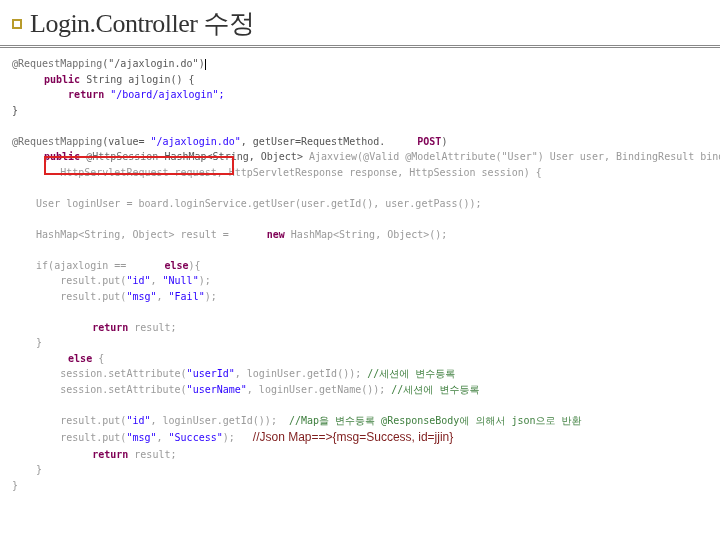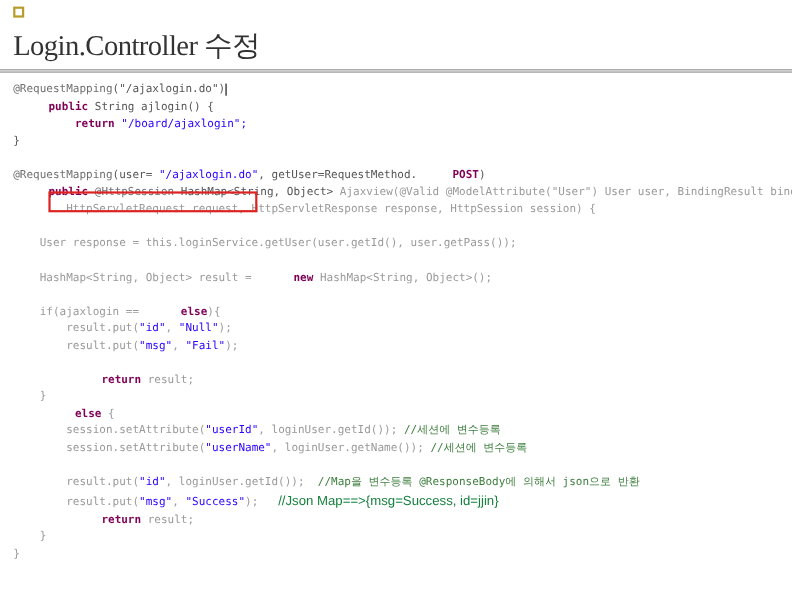--- a/index.html
+++ b/index.html
@@ -13,24 +13,23 @@
   }
   .slide {
     width: 720px;
     height: 540px;
     position: relative;
     box-sizing: border-box;
   }
   .title-bar {
     padding: 6px 10px 4px 12px;
     display: flex;
-    align-items: flex-start;
+    align-items: center;
     border-bottom: 3px double #888;
     gap: 8px;
-    flex-direction: column;
   }
   .title-bullet {
     width: 10px;
     height: 10px;
     border: 2px solid #b89b2b;
     box-sizing: border-box;
   }
   .title-text {
     font-size: 26px;
     font-family: Georgia, "Times New Roman", serif;
@@ -54,21 +53,21 @@
   .ann { color: #707070; }
   .str { color: #2a00ff; }
   .cmt-green { color: #3e7f3e; }
   .dim { color: #9a9a9a; }
   .callout {
     position: absolute;
     border: 2px solid #d22;
     pointer-events: none;
   }
   .blue-note {
-    color: #15803d;
+    color: #7f1d1d;
     font-family: Arial, sans-serif;
     font-size: 12px;
   }
   .cursor {
     border-left: 1px solid #000;
     display: inline-block;
     height: 11px;
     vertical-align: middle;
   }
 </style>
@@ -82,25 +81,25 @@
     <span class="title-text">Login.Controller 수정</span>
   </div>
 
   <div class="code-area">
     <div class="callout" style="left:36px; top:104px; width:186px; height:15px;"></div>
 <pre><span class="ann">@RequestMapping</span><span>("/ajaxlogin.do")</span><span class="cursor"></span>
 <span class="kw">public</span><span> String ajlogin() {</span>
     <span class="kw">return</span><span class="str"> "/board/ajaxlogin";</span>
 <span>}</span>
 
-<span class="ann">@RequestMapping</span><span>(user= </span><span class="str">"/ajaxlogin.do"</span><span>, getUser=RequestMethod.</span><span class="kw">POST</span><span>)</span>
+<span class="ann">@RequestMapping</span><span>(value= </span><span class="str">"/ajaxlogin.do"</span><span>, getUser=RequestMethod.</span><span class="kw">POST</span><span>)</span>
 <span class="kw">public</span><span class="ann"> @HttpSession</span><span> HashMap&lt;String, Object&gt;</span><span class="dim"> Ajaxview(@Valid @ModelAttribute("User") User user, BindingResult bindingResult,</span>
 <span class="dim">        HttpServletRequest request, HttpServletResponse response, HttpSession session) {</span>
 
-<span class="dim">    User response = this.loginService.getUser(user.getId(), user.getPass());</span>
+<span class="dim">    User loginUser = board.loginService.getUser(user.getId(), user.getPass());</span>
 
 <span class="dim">    HashMap&lt;String, Object&gt; result = </span><span class="kw">new</span><span class="dim"> HashMap&lt;String, Object&gt;();</span>
 
 <span class="dim">    if(ajaxlogin == </span><span class="kw">else</span><span class="dim">){</span>
 <span class="dim">        result.put(</span><span class="str">"id"</span><span class="dim">, </span><span class="str">"Null"</span><span class="dim">);</span>
 <span class="dim">        result.put(</span><span class="str">"msg"</span><span class="dim">, </span><span class="str">"Fail"</span><span class="dim">);</span>
 
 <span class="kw">        return</span><span class="dim"> result;</span>
 <span class="dim">    }</span>
 <span class="kw">    else</span><span class="dim"> {</span>

